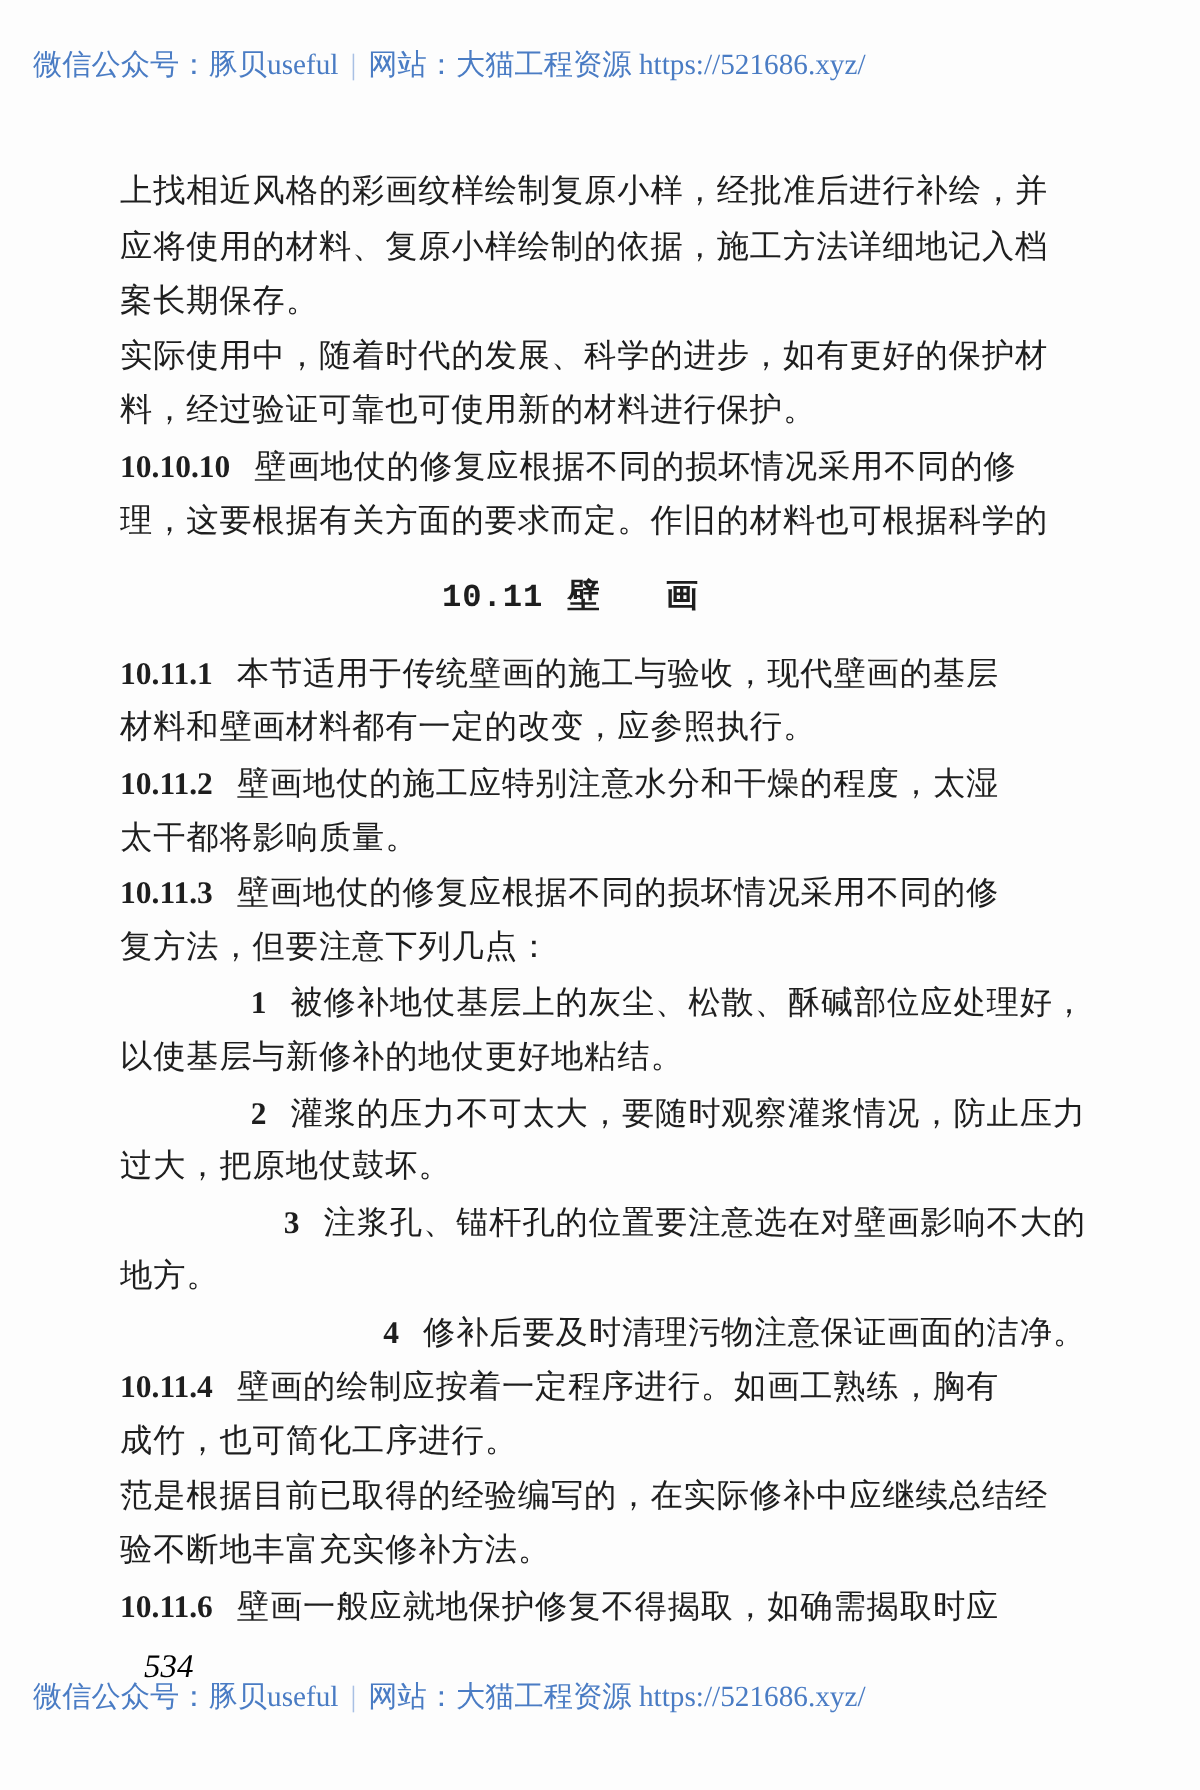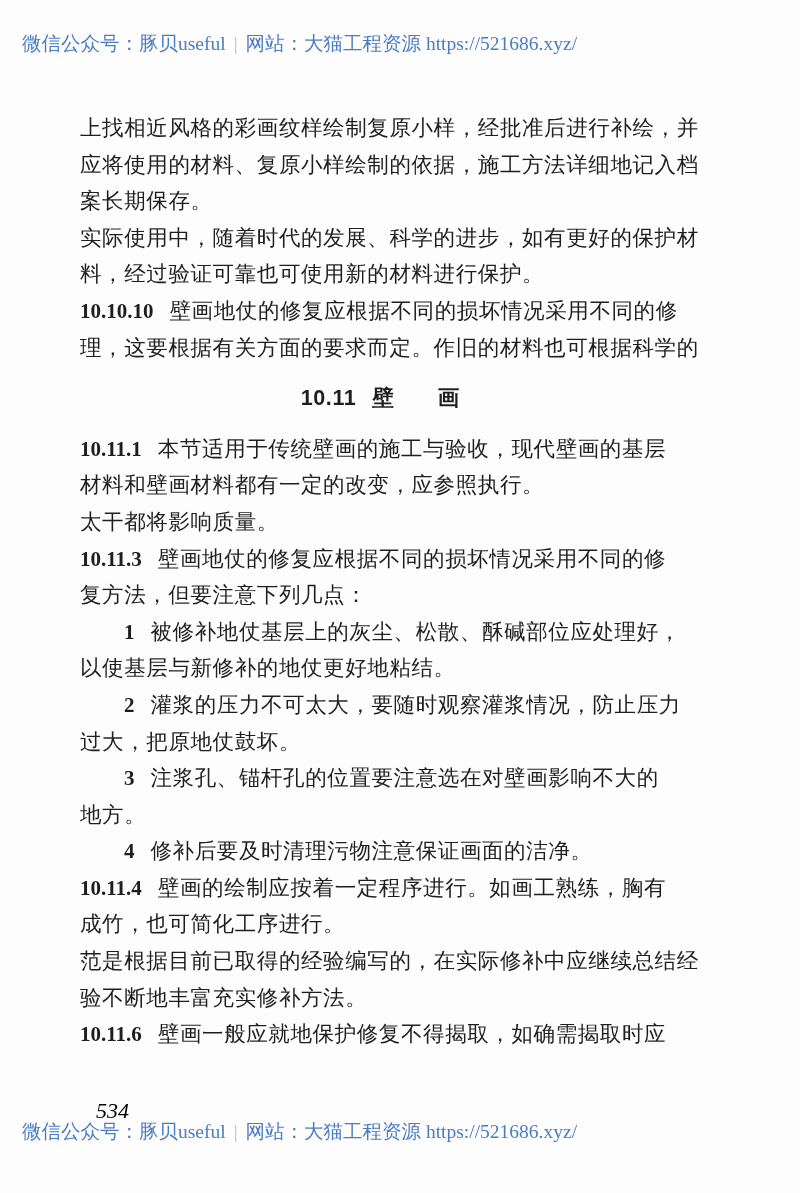--- a/index.html
+++ b/index.html
@@ -43,28 +43,28 @@
     white-space: nowrap;
     letter-spacing: 0.6px;
   }
   .num {
     font-family: "Liberation Serif", "DejaVu Serif", serif;
     font-weight: bold;
     font-size: 21px;
     letter-spacing: 0;
     margin-right: 16px;
   }
-  .indent { padding-left: 44px; }
+  .indent { padding-left: 44px; text-align: right; }
   .heading {
     text-align: center;
     font-weight: bold;
     margin: 14px 0 14px 0;
   }
   .heading .hnum {
-    font-family: Liberation Sans, sans-serif;
+    font-family: Liberation Mono, monospace;
     font-weight: bold;
     margin-right: 16px;
   }
   .heading .hword { letter-spacing: 44px; text-align: right; }
   .pagenum {
     position: absolute;
     left: 96px;
     top: 1098px;
     font-family: "Liberation Serif", "DejaVu Serif", serif;
     font-style: italic;
@@ -90,20 +90,21 @@
   <div class="line"><span class="num">10.10.10</span><span>壁画地仗的修复应根据不同的损坏情况采用不同的修</span></div>
   <div class="line"><span>理，这要根据有关方面的要求而定。作旧的材料也可根据科学的</span></div>
 
   <div class="line heading">
     <span class="hnum">10.11</span><span class="hword">壁画</span>
   </div>
 
   <div class="line"><span class="num">10.11.1</span><span>本节适用于传统壁画的施工与验收，现代壁画的基层</span></div>
   <div class="line"><span>材料和壁画材料都有一定的改变，应参照执行。</span></div>
 
+  <div class="line"><span class="num">10.11.2</span><span>壁画地仗的施工应特别注意水分和干燥的程度，太湿</span></div>
   <div class="line"><span>太干都将影响质量。</span></div>
 
   <div class="line"><span class="num">10.11.3</span><span>壁画地仗的修复应根据不同的损坏情况采用不同的修</span></div>
   <div class="line"><span>复方法，但要注意下列几点：</span></div>
 
   <div class="line indent"><span class="num">1</span><span>被修补地仗基层上的灰尘、松散、酥碱部位应处理好，</span></div>
   <div class="line"><span>以使基层与新修补的地仗更好地粘结。</span></div>
 
   <div class="line indent"><span class="num">2</span><span>灌浆的压力不可太大，要随时观察灌浆情况，防止压力</span></div>
   <div class="line"><span>过大，把原地仗鼓坏。</span></div>

